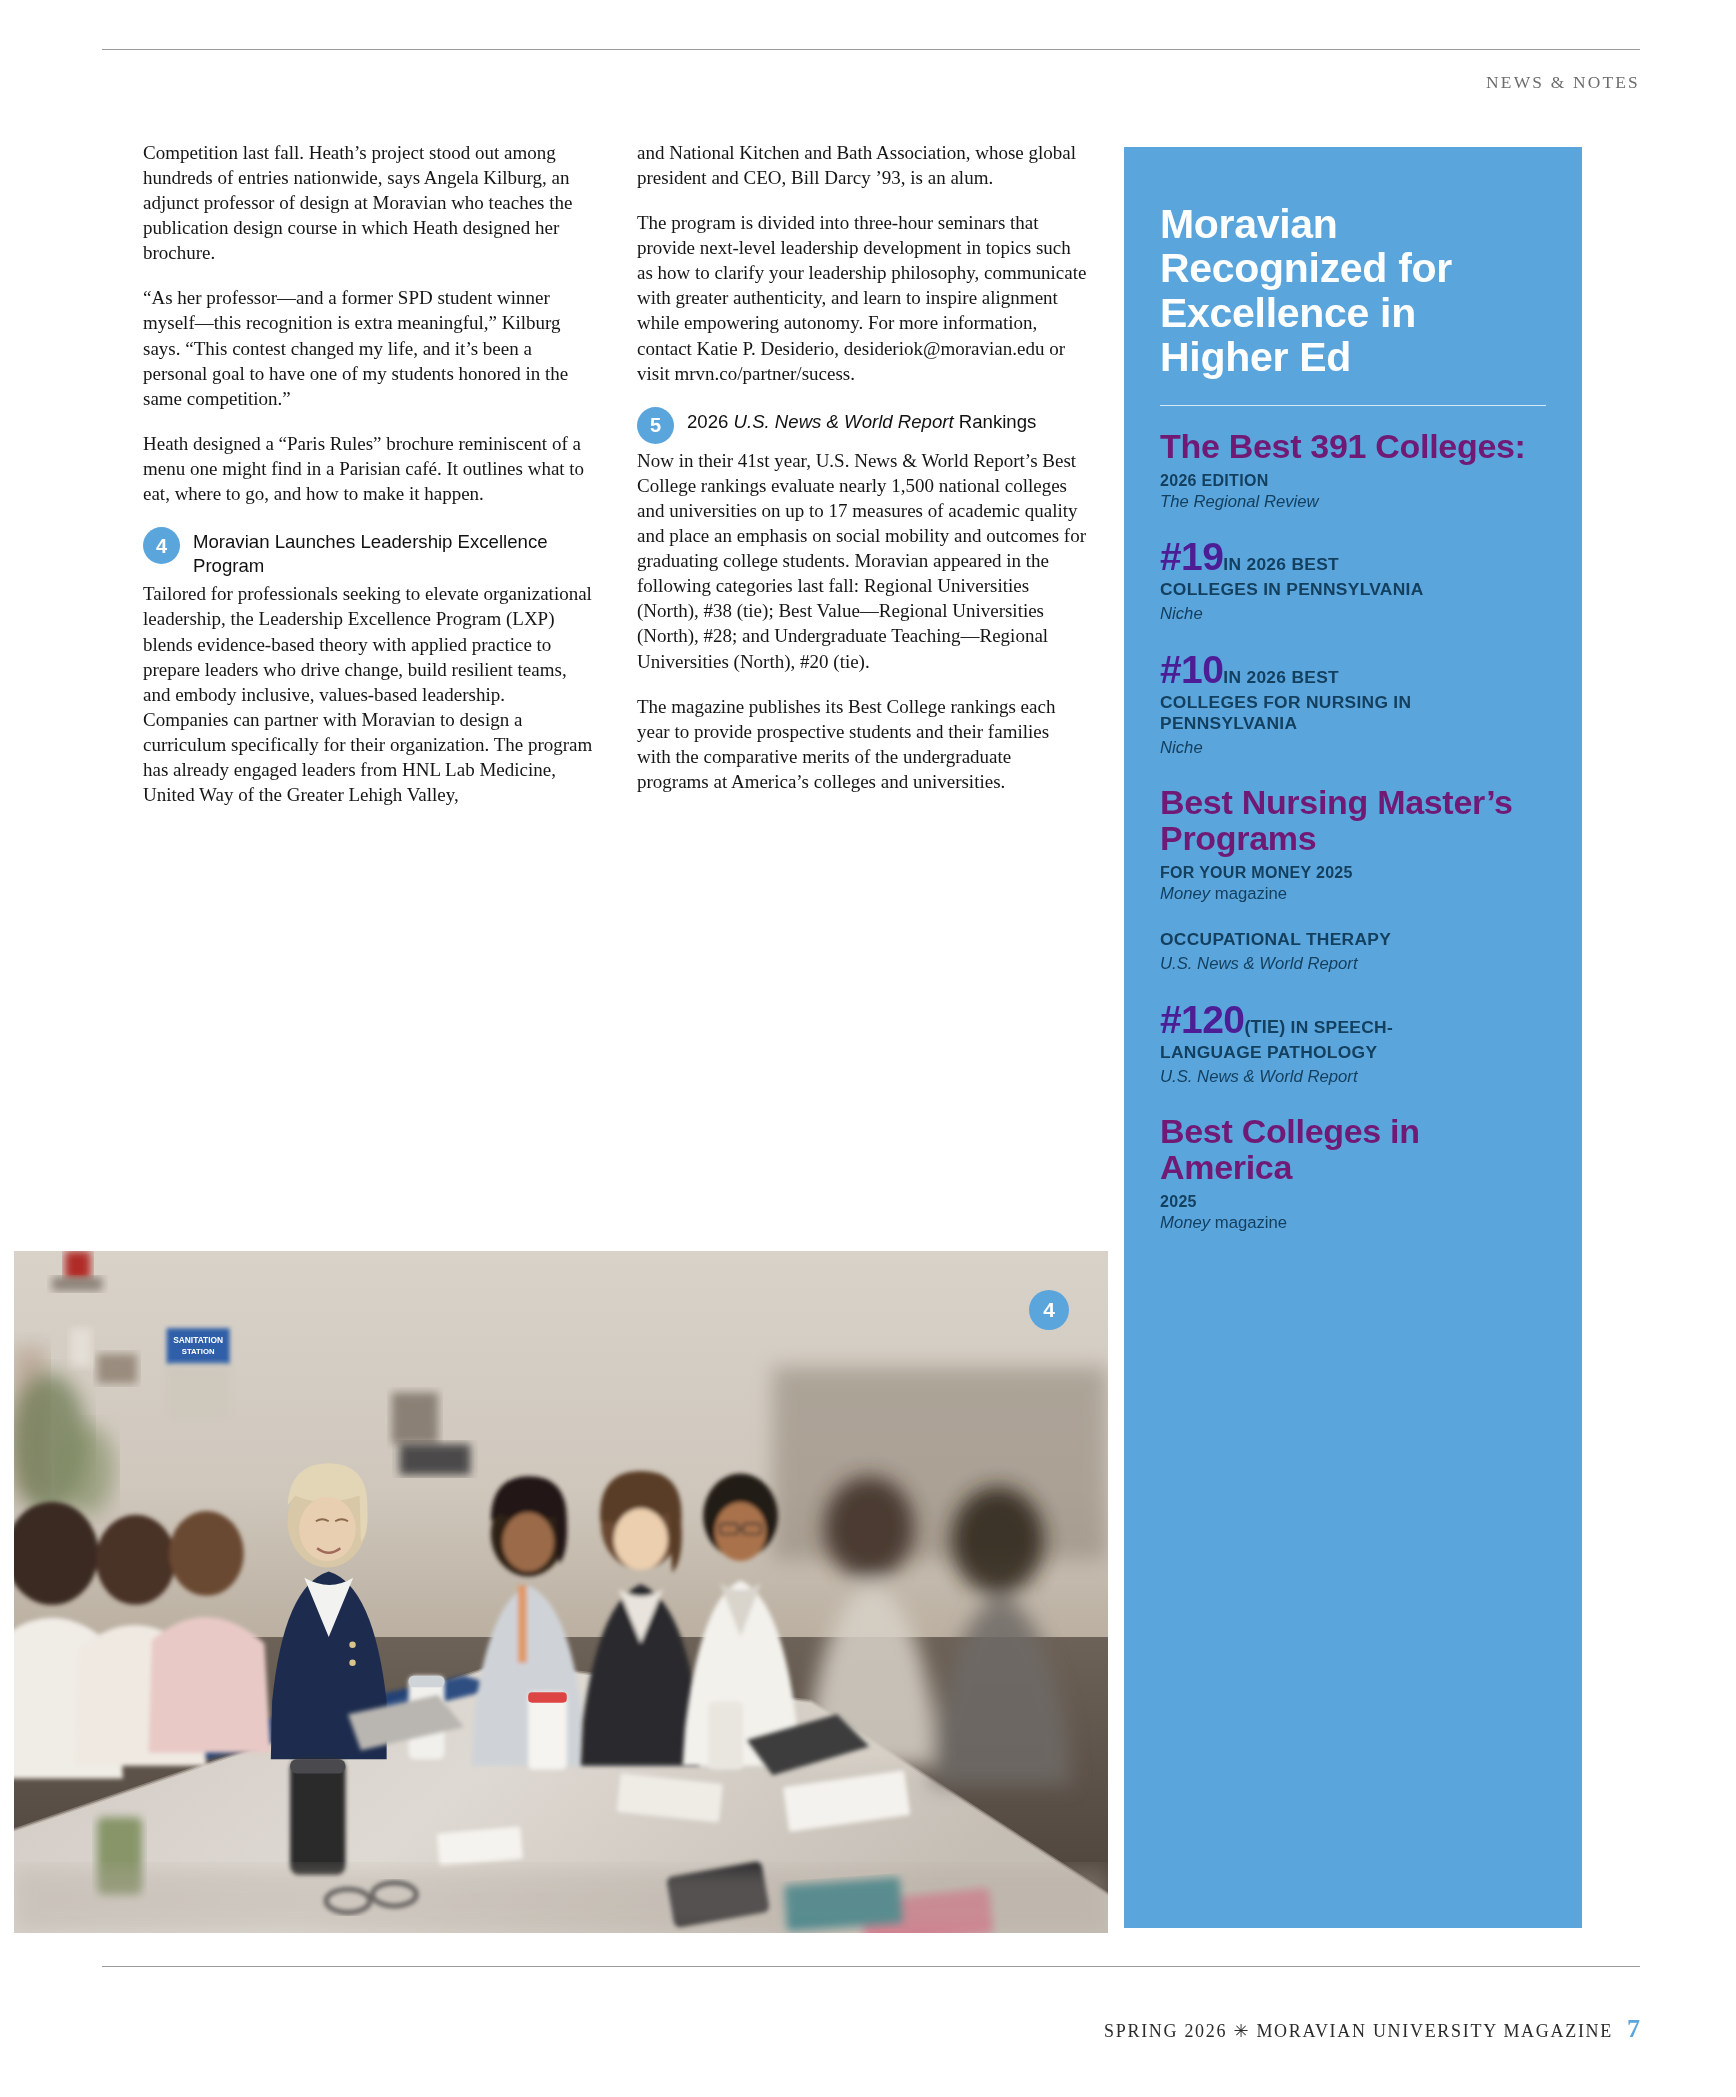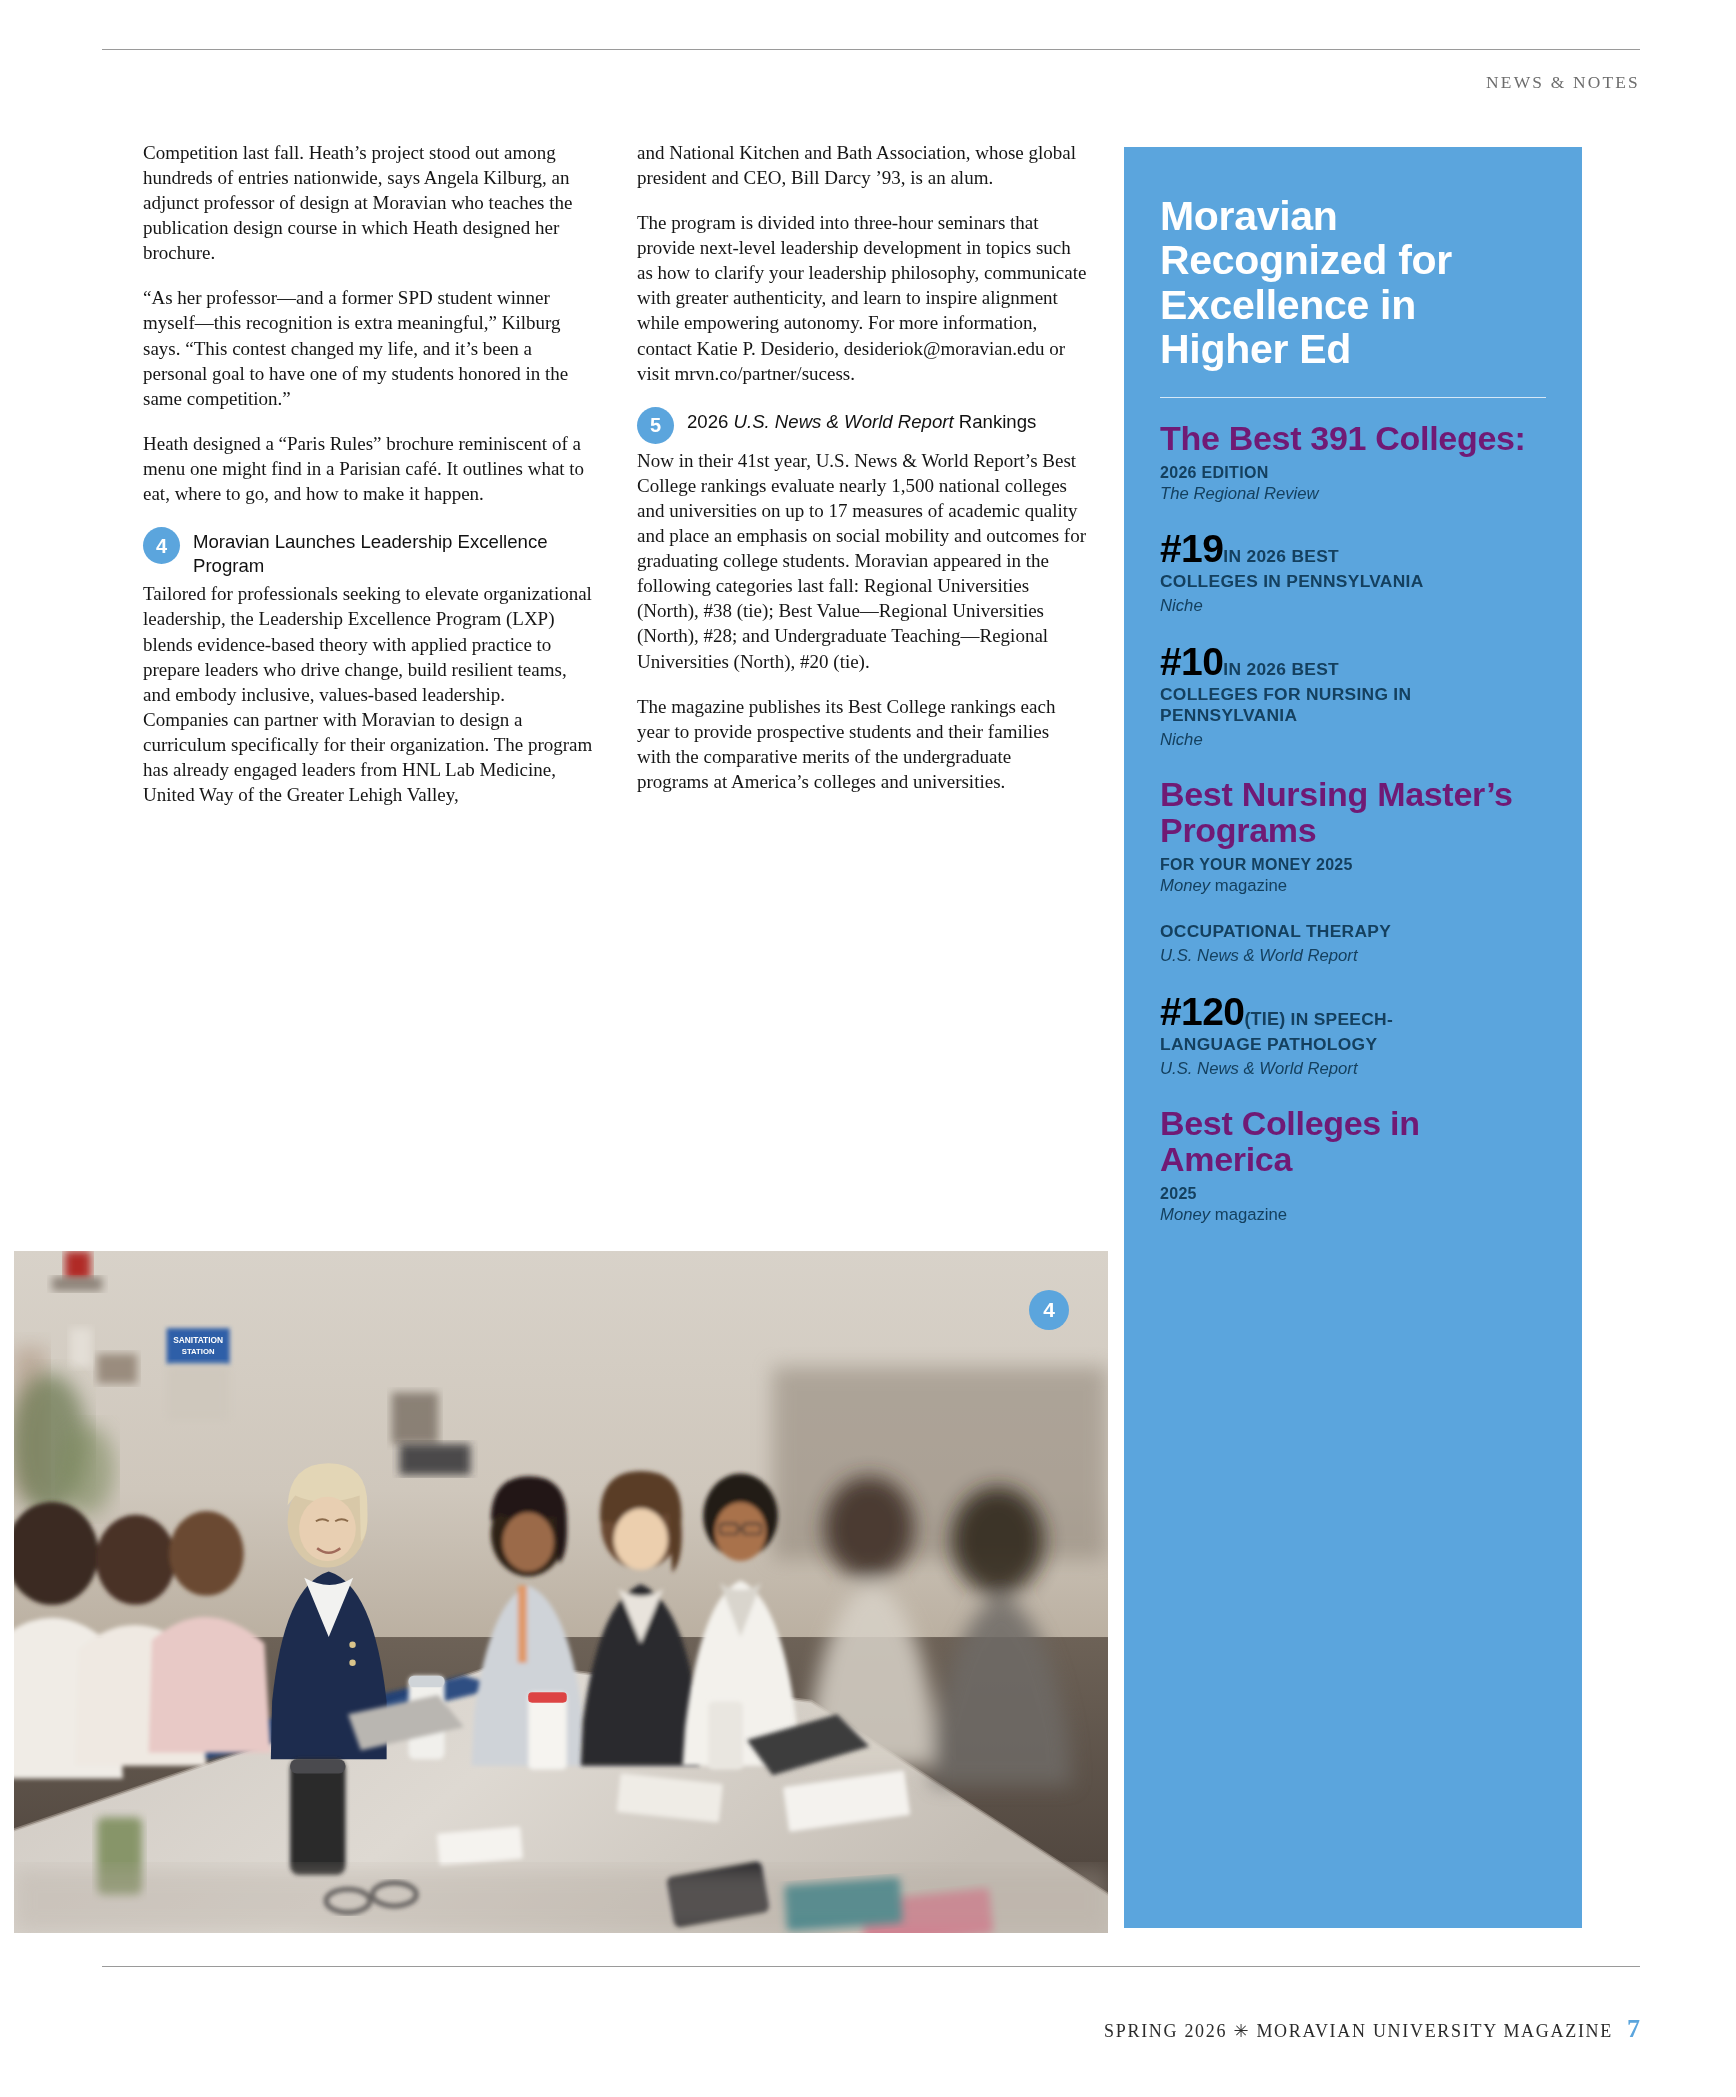--- a/index.html
+++ b/index.html
@@ -118,21 +118,21 @@
     padding: 39px 36px 26px 36px;
     font-family: "Liberation Sans", sans-serif;
   }
   .panel-title {
     font-family: "Liberation Sans", sans-serif;
     font-weight: bold;
     font-size: 41px;
     line-height: 1.08;
     letter-spacing: -0.3px;
     color: #ffffff;
-    margin: 8px 0 0 0;
+    margin: 16px 0 0 0;
   }
   .panel-rule {
     height: 1.3px;
     background: rgba(255,255,255,0.75);
     margin: 26px 0 22px 0;
   }
   .award {
     margin-bottom: 24.4px;
   }
   .award-name {
@@ -166,21 +166,21 @@
     margin-bottom: 26px;
   }
   .rank-line {
     display: block;
     line-height: 1.04;
   }
   .rank-num {
     font-family: "Liberation Sans", sans-serif;
     font-weight: bold;
     font-size: 39px;
-    color: #000000;
+    color: #4c1d95;
     letter-spacing: -0.6px;
   }
   .rank-tie {
     font-family: "Liberation Sans", sans-serif;
     font-weight: bold;
     font-size: 18px;
     color: #14405f;
     letter-spacing: 0.2px;
   }
   .rank-ctx {

